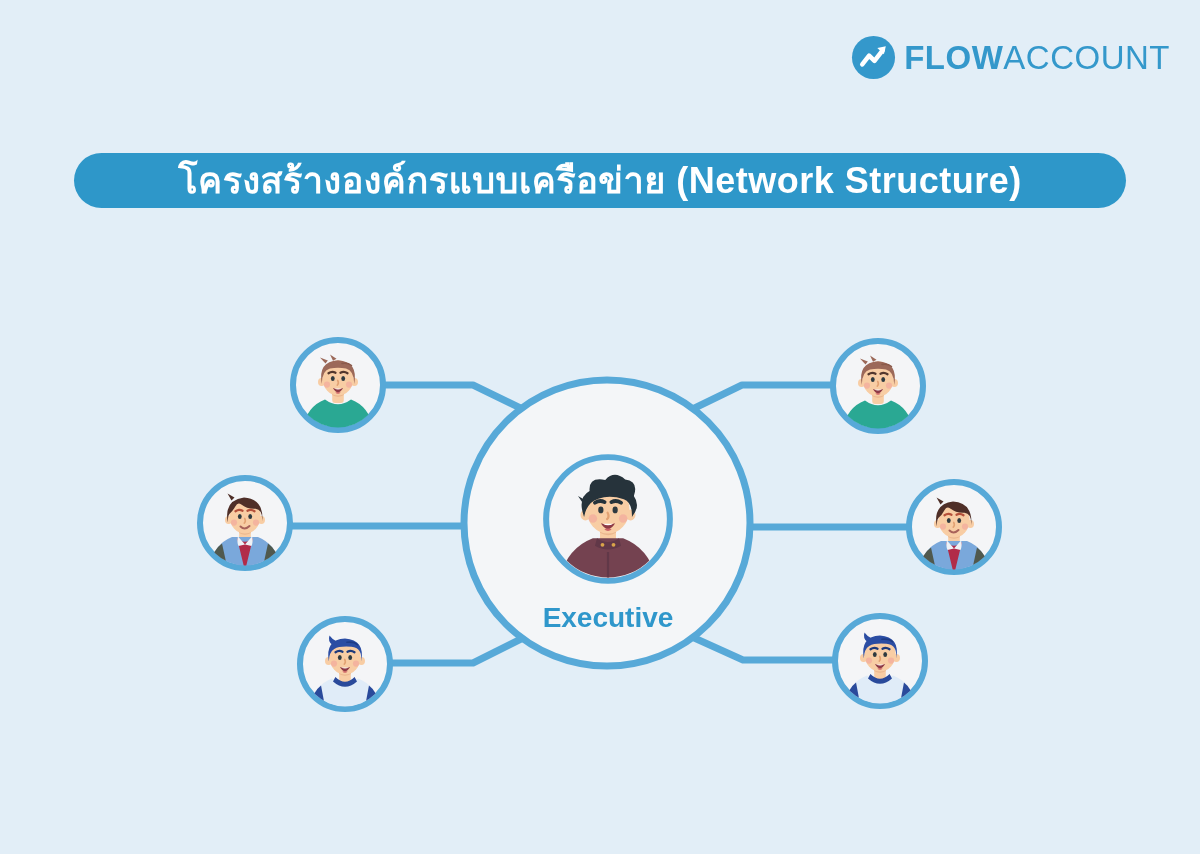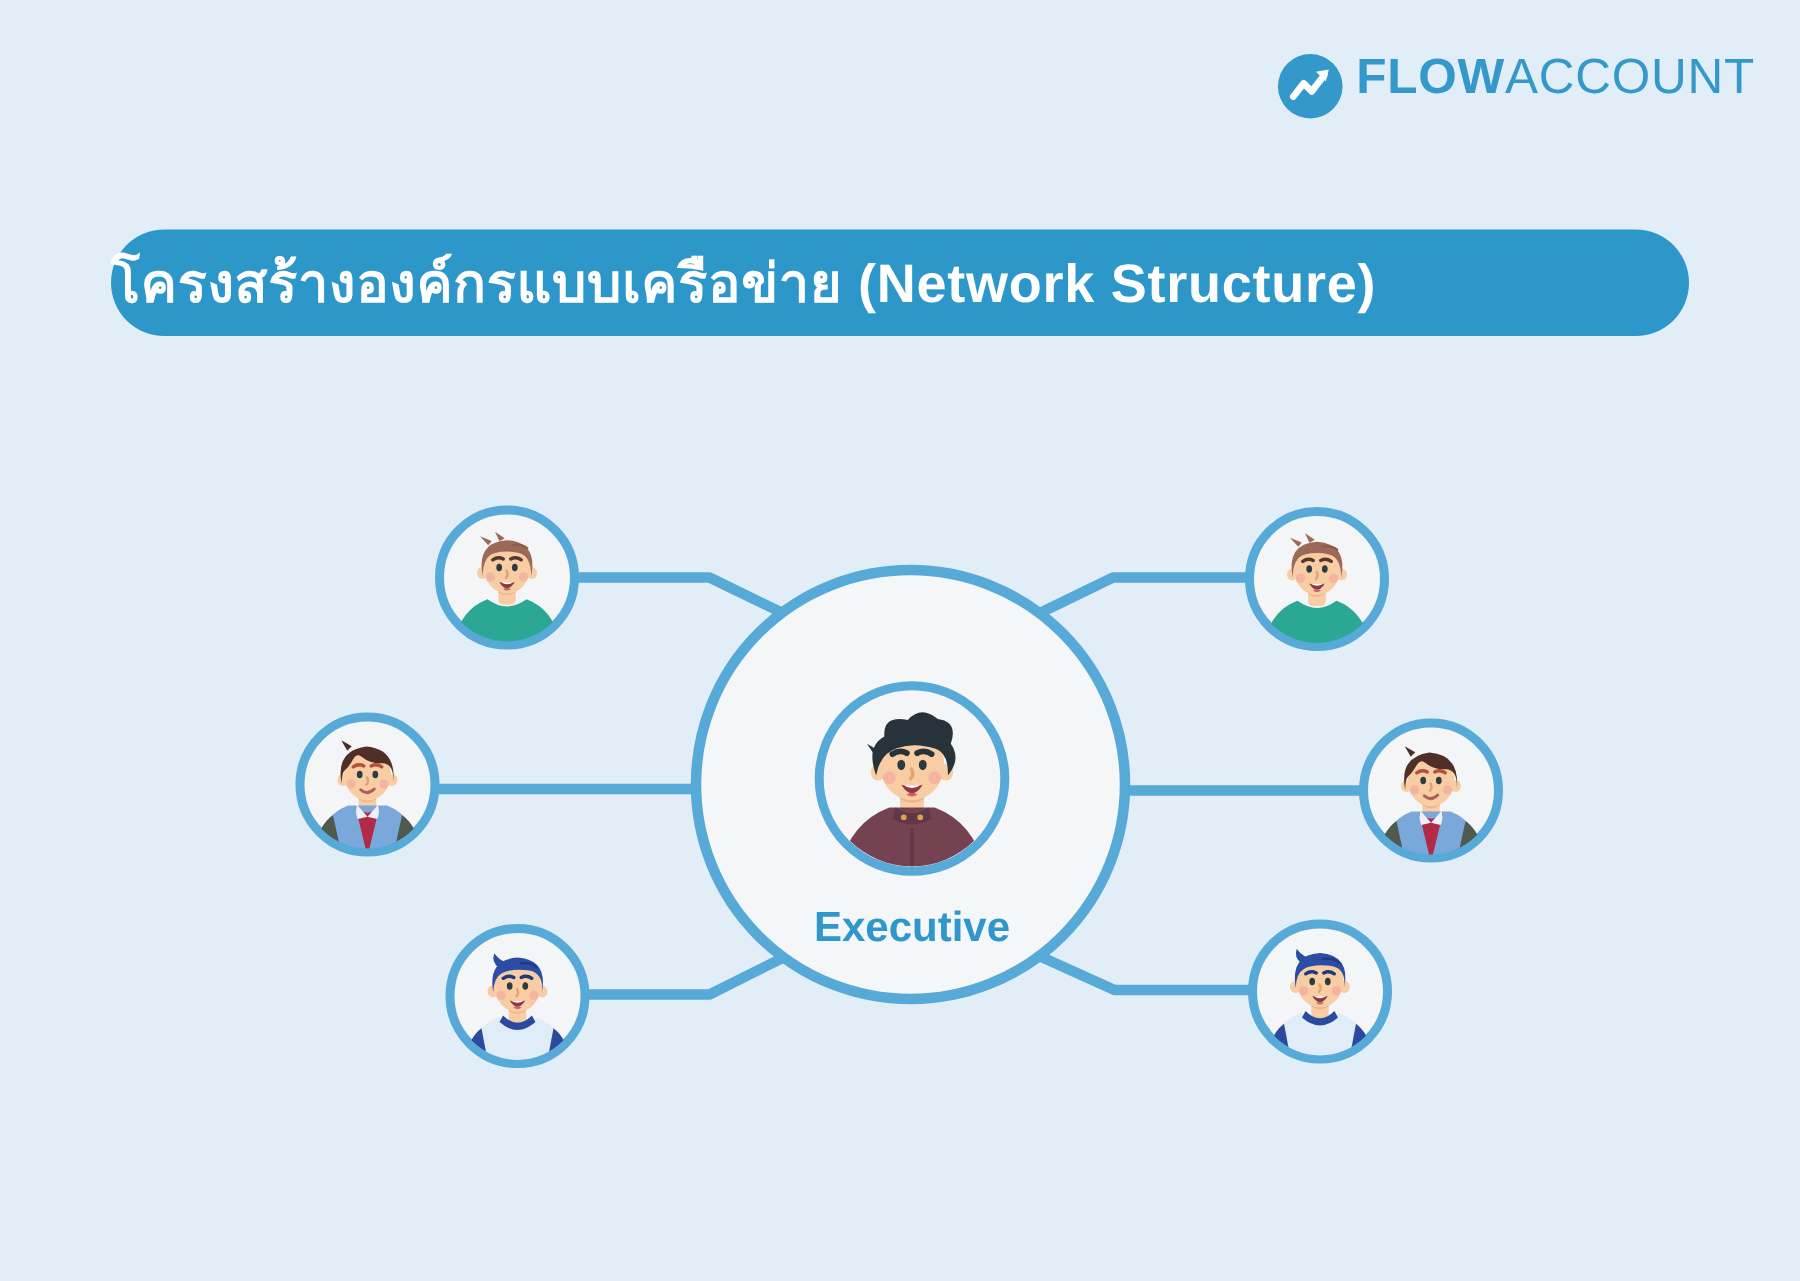--- a/index.html
+++ b/index.html
@@ -6,33 +6,33 @@
   .canvas{
     position:relative;
     width:1200px;height:854px;
     background:var(--bg,#e2eef7);
     overflow:hidden;
     font-family:"Liberation Sans", sans-serif;
   }
   
   .logo{
     position:absolute;top:34px;right:30px;
-    display:flex;align-items:flex-start;
+    display:flex;align-items:center;
     color:var(--logo,#3498cb);
   }
   .logo-icon{width:47px;height:47px;margin-right:7px;flex:0 0 auto;}
   .logo-text{font-size:33px;letter-spacing:.5px;line-height:1;}
   .logo-bold{font-weight:700;}
   .logo-light{font-weight:400;}
   
   .banner{
-    position:absolute;left:74px;right:74px;top:153px;height:71px;
+    position:absolute;left:74px;right:74px;top:153px;height:55px;
     background:var(--banner,#2e97c9);
     border-radius:36px;
-    display:flex;align-items:center;justify-content:flex-start;
+    display:flex;align-items:center;justify-content:center;
   }
   .banner-title{
     color:#ffffff;font-size:36px;font-weight:700;
     white-space:nowrap;letter-spacing:.5px;
   }
   
   .diagram{position:absolute;left:0;top:0;width:1200px;height:854px;}
   .exec-label{
     position:absolute;left:608px;top:602px;
     transform:translateX(-50%);

